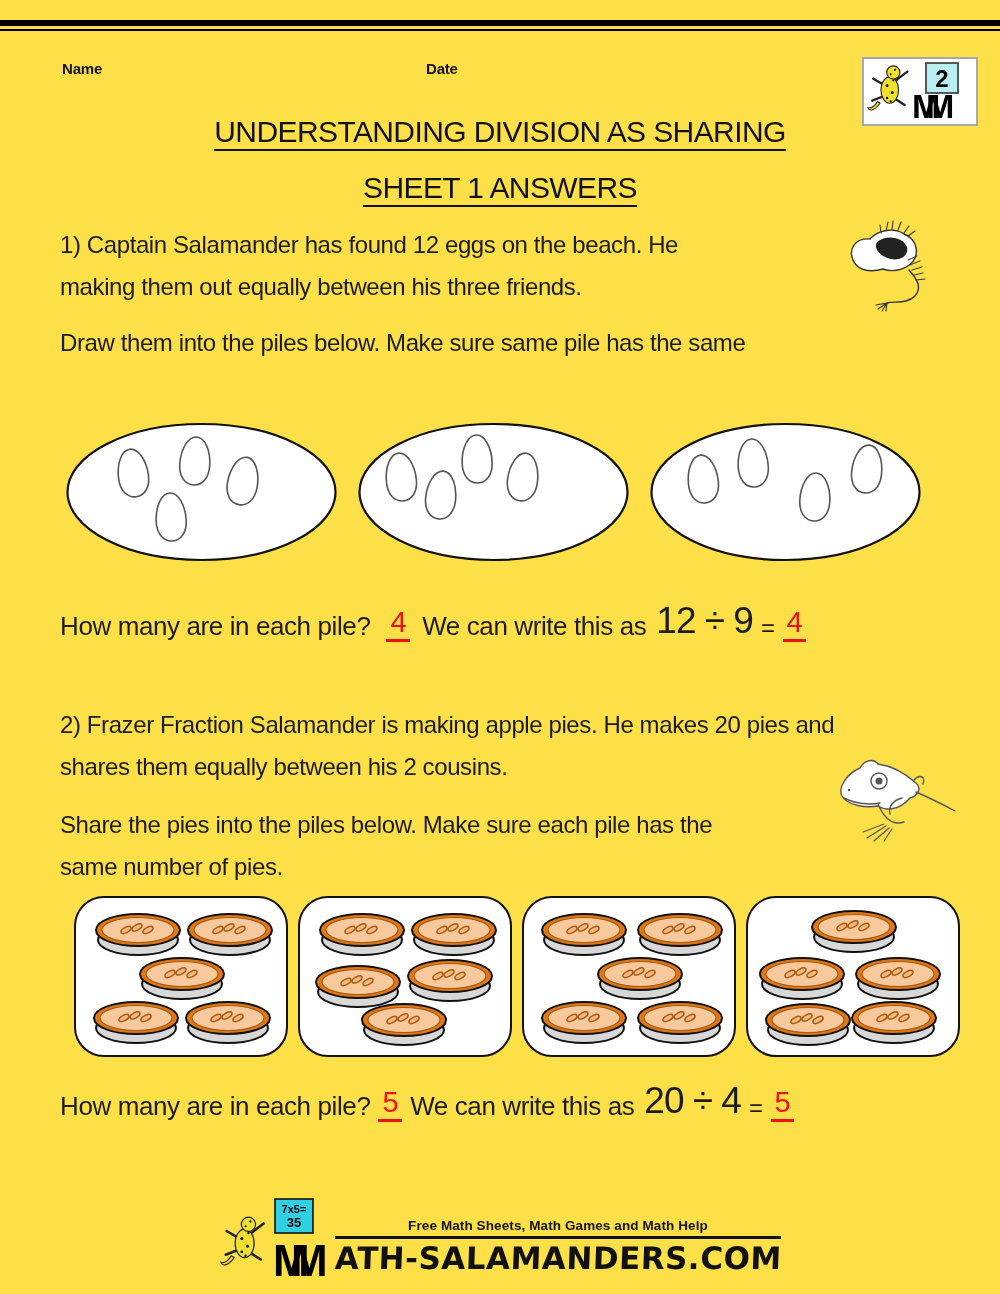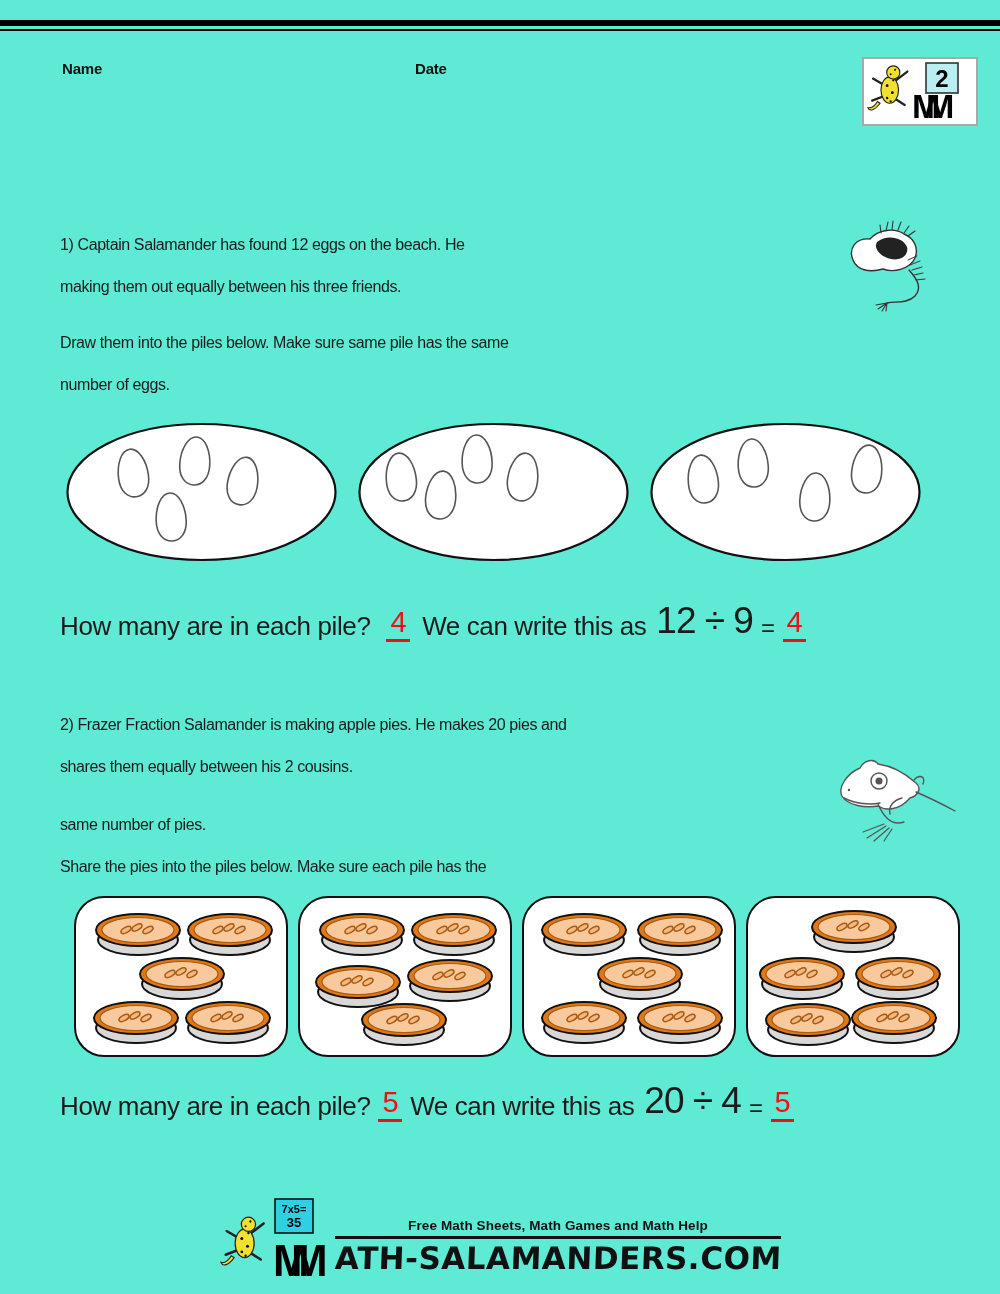--- a/index.html
+++ b/index.html
@@ -1,44 +1,44 @@
 <!DOCTYPE html>
 <html><head>
 <meta charset="utf-8">
 <style>
   html,body{margin:0;padding:0;background:#ffffff;}
   .page{
     position:relative;
     width:1000px;height:1294px;
-    background:#5eead4;
+    background:#fde047;
     font-family:"Liberation Sans", sans-serif;
     color:#1b1b1b;
     overflow:hidden;
   }
   .rule-thick{position:absolute;top:20px;left:0;width:100%;height:6px;background:#000;}
   .rule-thin{position:absolute;top:29px;left:0;width:100%;height:2px;background:#000;}
 
   .field-label{position:absolute;top:60px;font-size:15px;font-weight:600;letter-spacing:-0.2px;color:#111;}
   .name-label{left:62px;}
-  .date-label{left:415px;}
+  .date-label{left:426px;}
 
   .logo-box{
     position:absolute;top:57px;left:862px;width:112px;height:65px;
     border:2px solid #a9a9a9;background:#fff;
   }
 
   .title-wrap{position:absolute;top:104px;left:0;width:100%;text-align:center;
     font-size:30px;font-weight:500;letter-spacing:-0.6px;line-height:56px;color:#111;}
   .title-wrap span{
     text-decoration:underline;
     text-decoration-thickness:2px;
     text-underline-offset:7px;
   }
 
-  .para{position:absolute;left:60px;font-size:16px;letter-spacing:-0.4px;line-height:42px;white-space:nowrap;color:#1b1b1b;}
+  .para{position:absolute;left:60px;font-size:24px;letter-spacing:-0.4px;line-height:42px;white-space:nowrap;color:#1b1b1b;}
   .q1-prompt{top:224px;}
   .q1-instr{top:322px;}
   .q2-prompt{top:704px;}
   .q2-instr{top:804px;}
 
   .gecko-art{position:absolute;top:218px;left:846px;}
   .frog-art{position:absolute;top:748px;left:832px;}
 
   .ovals-row{position:absolute;top:421px;left:64px;display:flex;gap:17px;}
   .pies-row{position:absolute;top:896px;left:74px;display:flex;gap:10px;}
@@ -114,20 +114,24 @@
   <div class="logo-box">
     <svg width="108" height="61" viewBox="0 0 108 61">
       <use href="#sala" transform="translate(2,2) scale(0.88)"></use>
       <rect x="62" y="4" width="32" height="30" fill="#b9eef2" stroke="#333" stroke-width="1.6"></rect>
       <text x="78" y="28" font-size="24" font-weight="bold" text-anchor="middle" font-family="Liberation Sans, sans-serif">2</text>
       <text x="48" y="59" font-size="34" font-weight="bold" font-family="Liberation Sans, sans-serif">M</text>
       <text x="62" y="59" font-size="34" font-weight="bold" font-family="Liberation Sans, sans-serif">M</text>
     </svg>
   </div>
 
+  <div class="title-wrap">
+    <div><span>UNDERSTANDING DIVISION AS SHARING</span></div>
+    <div><span>SHEET 1 ANSWERS</span></div>
+  </div>
 
   <div class="para q1-prompt">
     <div>1) Captain Salamander has found 12 eggs on the beach. He</div>
     <div>making them out equally between his three friends.</div>
   </div>
 
   <div class="gecko-art">
     <svg width="112" height="94" viewBox="0 0 112 94">
       <g stroke="#333" stroke-width="1.4" fill="none" stroke-linecap="round">
         <path d="M7,42 C2,30 10,20 24,21 C32,12 48,9 58,16 C68,20 73,30 69,40 C64,51 48,55 37,51 C23,55 11,52 7,42 Z" fill="#fff"></path>
@@ -135,21 +139,20 @@
         <path d="M40,13 l2,-9 M46,12 l1,-9 M52,12 l3,-8 M58,15 l5,-7 M35,15 l-1,-8 M62,18 l7,-5" stroke-width="1.1"></path>
         <path d="M62,42 l9,-4 M64,47 l10,-4 M66,52 l10,-3 M68,57 l9,-2 M70,62 l9,-1" stroke-width="1"></path>
         <path d="M63,52 C72,62 76,70 69,78 C61,86 49,83 41,85"></path>
         <path d="M41,85 l-11,2 M41,85 l-9,6 M41,85 l-5,8 M41,85 l-1,8" stroke-width="1.1"></path>
       </g>
     </svg>
   </div>
 
   <div class="para q1-instr">
     <div>Draw them into the piles below. Make sure same pile has the same</div>
-    <div>number of eggs.</div>
   </div>
 
   <div class="ovals-row">
     <svg width="275" height="142" viewBox="0 0 275 142">
       <ellipse cx="137.5" cy="71" rx="134" ry="68" fill="#ffffff" stroke="#111" stroke-width="2.2"></ellipse>
       <use href="#egg" transform="translate(50,26) rotate(-8 19 26)"></use>
       <use href="#egg" transform="translate(112,14) rotate(4 19 26)"></use>
       <use href="#egg" transform="translate(160,34) rotate(10 19 26)"></use>
       <use href="#egg" transform="translate(88,70) rotate(-3 19 26)"></use>
     </svg>
@@ -194,22 +197,22 @@
         <path d="M12,50 C24,56 38,57 48,55"></path>
         <path d="M70,50 C62,52 56,58 58,66"></path>
         <path d="M46,56 C52,70 60,78 72,74"></path>
         <path d="M84,44 C98,50 110,56 123,63"></path>
         <path d="M52,76 l-21,8 M54,78 l-19,12 M57,80 l-15,13 M60,81 l-8,12" stroke-width="1.2"></path>
       </g>
     </svg>
   </div>
 
   <div class="para q2-instr">
+    <div>Share the pies into the piles below. Make sure each pile has the</div>
     <div>same number of pies.</div>
-    <div>Share the pies into the piles below. Make sure each pile has the</div>
   </div>
 
   <div class="pies-row">
     <div class="pie-box">
       <svg width="206" height="153" viewBox="0 0 206 153">
         <use href="#pie" x="16" y="8"></use>
         <use href="#pie" x="108" y="8"></use>
         <use href="#pie" x="60" y="52"></use>
         <use href="#pie" x="14" y="96"></use>
         <use href="#pie" x="106" y="96"></use>

